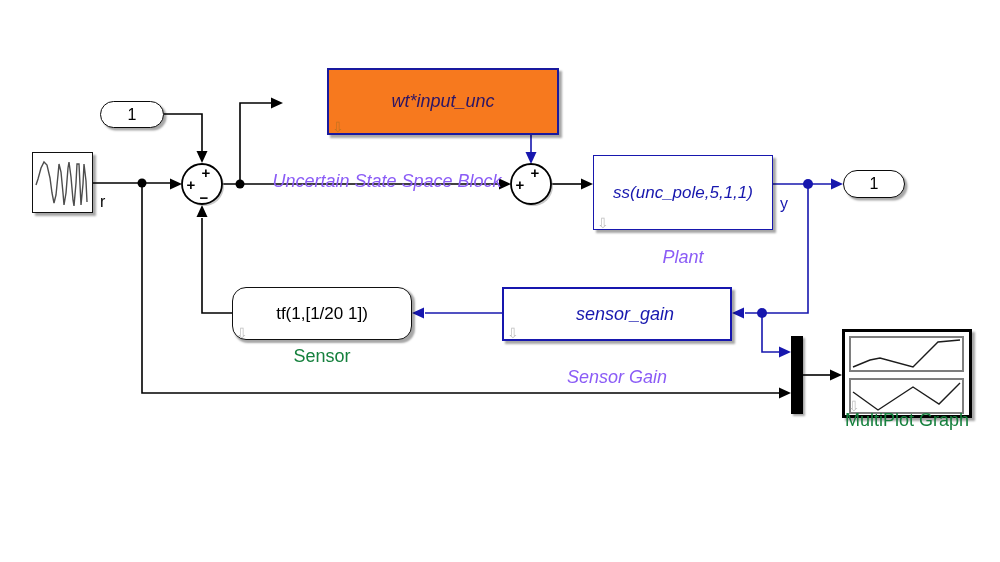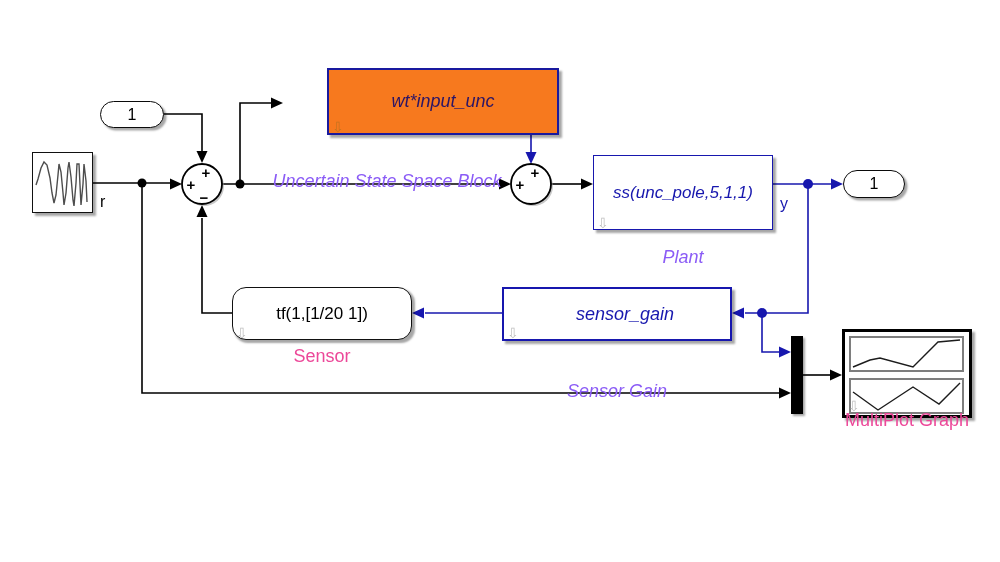--- a/index.html
+++ b/index.html
@@ -31,21 +31,21 @@
     background:#F7791E; border:2px solid #19199E;
     color:#2B1566; font-style:italic; font-size:18px;
   }
   .plant-block  { border:1.7px solid #1717AE; color:#1717AE; font-style:italic; font-size:17px; }
   .sensor-block { border:1.7px solid #111; color:#000; font-size:17px; }
   .sgain-block  { border:2.4px solid #1717AE; color:#1717AE; font-style:italic; font-size:18px;padding-left:16px; }
   .mux { background:#000; box-shadow:2px 2px 2px rgba(0,0,0,0.35); }
   .scope { border:3.2px solid #000; }
   .subplot { position:absolute; left:4px; box-sizing:border-box; border:2px solid #7e7e7e; background:#fff; }
 
-  .caption { position:absolute; text-align:center; font-size:18px; color:#ec4899; white-space:nowrap; }
+  .caption { position:absolute; text-align:center; font-size:18px; color:#15803d; white-space:nowrap; }
   .caption.nvy { color:#8b5cf6; font-style:italic;margin-top:25px; }
   .badge {
     position:absolute; left:3px; bottom:-1px; font-size:14px; line-height:14px;
     color:#BDBDBD; font-style:normal; pointer-events:none;
   }
   .badge.org { color:#C4731F; }
 </style>
 </head>
 <body>
 
@@ -131,21 +131,21 @@
   <div class="block sensor-block" style="left:232px; top:287px; width:180px; height:53px;border-radius:14px;">
     <span>tf(1,[1/20 1])</span>
     <span class="badge">⇩</span>
   </div>
   <div class="caption" style="left:272px; top:346px; width:100px;">Sensor</div>
 
   <div class="block sgain-block" style="left:502px; top:287px; width:230px; height:54px;">
     <span>sensor_gain</span>
     <span class="badge">⇩</span>
   </div>
-  <div class="caption nvy" style="left:537px; top:356px; width:160px;">Sensor Gain</div>
+  <div class="caption nvy" style="left:537px; top:342px; width:160px;">Sensor Gain</div>
 
   <div class="block mux" style="left:791px; top:336px; width:12px; height:78px;"></div>
 
   <div class="block scope" style="left:842px; top:329px; width:130px; height:89px;">
     <div class="subplot" style="top:4px; width:115px; height:36px;">
       <svg width="111" height="32" viewBox="0 0 111 32">
         <polyline points="2,29 19,22 29,20 62,29 87,4 109,2" fill="none" stroke="#1c1c1c" stroke-width="1.4"></polyline>
       </svg>
     </div>
     <div class="subplot" style="top:46px; width:115px; height:36px;">

